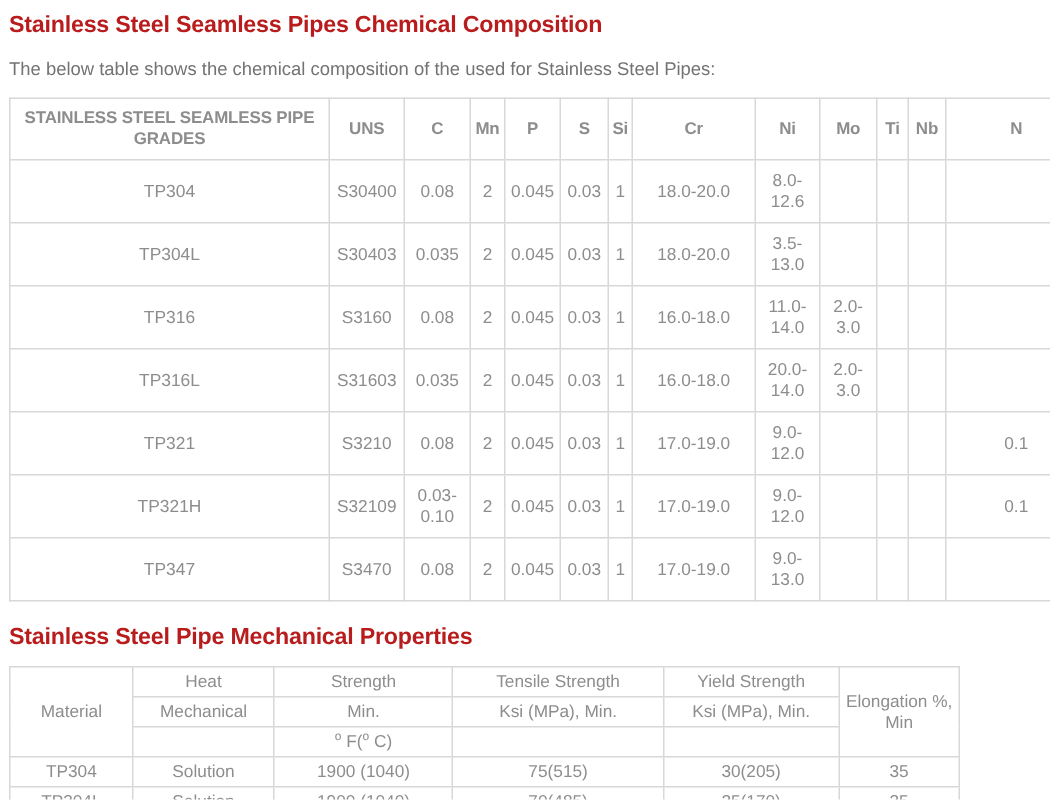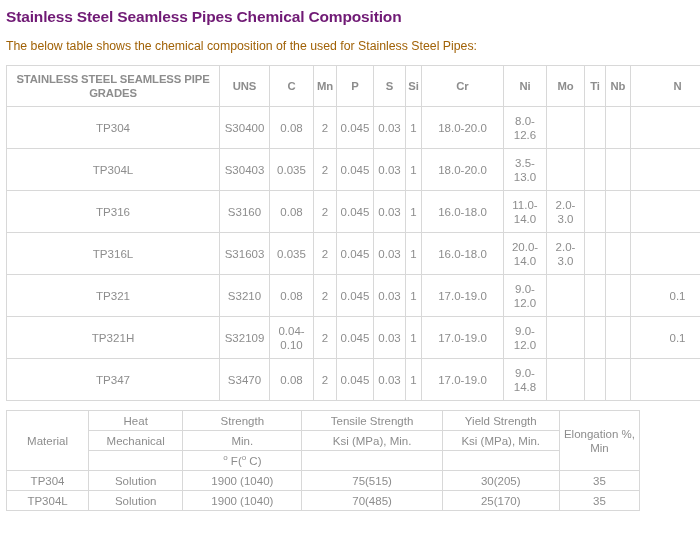--- a/index.html
+++ b/index.html
@@ -14,28 +14,28 @@
     color: #888888;
     overflow: hidden;
   }
   .page {
     padding: 0 3px 0 6px;
     box-sizing: border-box;
   }
   h2.section-title {
     font-size: 15.5px;
     font-weight: bold;
-    color: #701a75;
+    color: #b91c1c;
     margin: 7px 0 0 0;
     letter-spacing: -0.15px;
     line-height: 20px;
   }
   p.section-desc {
     font-size: 12.3px;
-    color: #a16207;
+    color: #737373;
     margin: 11px 0 0 0;
     line-height: 16px;
   }
   table {
     border-collapse: collapse;
     table-layout: fixed;
     font-size: 11.5px;
     color: #8d8d8d;
   }
   table td, table th {
@@ -223,50 +223,51 @@
           <td>17.0-19.0</td>
           <td>9.0-12.0</td>
           <td></td>
           <td></td>
           <td></td>
           <td>0.1</td>
         </tr>
         <tr>
           <td>TP321H</td>
           <td>S32109</td>
-          <td>0.04-0.10</td>
+          <td>0.03-0.10</td>
           <td>2</td>
           <td>0.045</td>
           <td>0.03</td>
           <td>1</td>
           <td>17.0-19.0</td>
           <td>9.0-12.0</td>
           <td></td>
           <td></td>
           <td></td>
           <td>0.1</td>
         </tr>
         <tr>
           <td>TP347</td>
           <td>S3470</td>
           <td>0.08</td>
           <td>2</td>
           <td>0.045</td>
           <td>0.03</td>
           <td>1</td>
           <td>17.0-19.0</td>
-          <td>9.0-14.8</td>
+          <td>9.0-13.0</td>
           <td></td>
           <td></td>
           <td></td>
           <td></td>
         </tr>
       </tbody>
   </table>
 
+  <h2 class="section-title second">Stainless Steel Pipe Mechanical Properties</h2>
 
   <table id="mech-table">
     <colgroup>
       <col class="mw-material">
         <col class="mw-heat">
         <col class="mw-temp">
       <col class="mw-tensile">
         <col class="mw-yield">
         <col class="mw-elongation">
     </colgroup>

